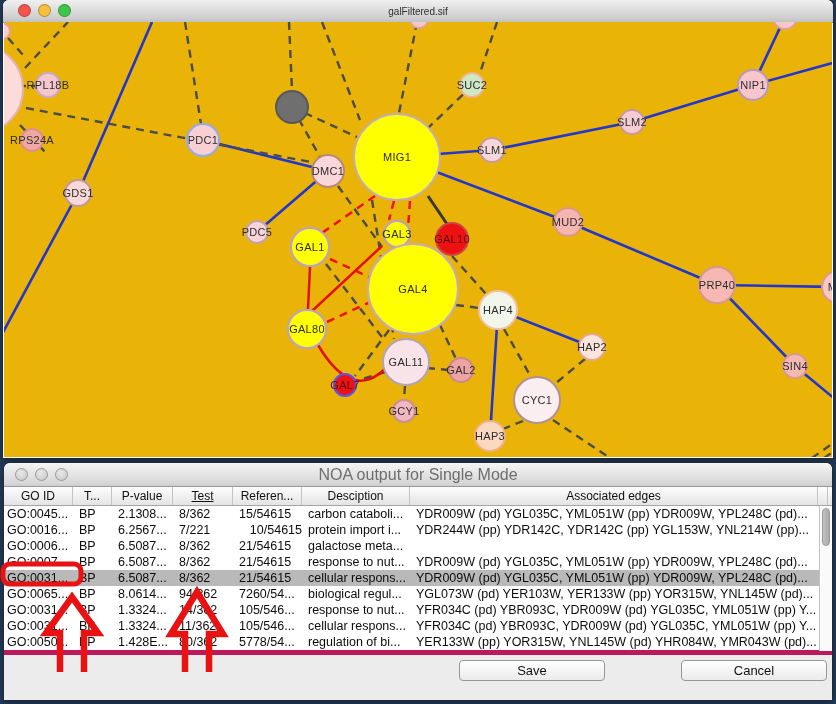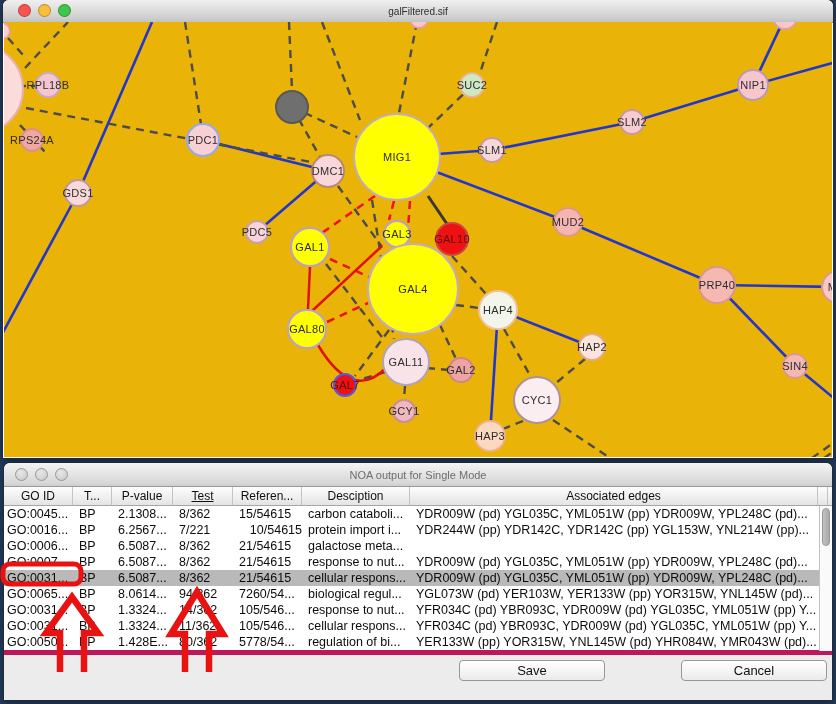--- a/index.html
+++ b/index.html
@@ -29,21 +29,21 @@
   .gnode{position:absolute;border:2px solid;border-radius:50%;box-sizing:border-box;
     display:flex;align-items:center;justify-content:center}
   .gnode span{font-size:11px;color:#2d2d2d;white-space:nowrap;letter-spacing:.3px}
   
   #twin{left:4px;top:463px;width:828px;height:237px;background:#ececec;}
   .titlebar2{
     position:relative;height:24px;border-radius:6px 6px 0 0;
     background:linear-gradient(#f4f4f4,#d8d8d8 85%,#cfcfcf);
     border-bottom:1px solid #9a9a9a;box-sizing:border-box;
     display:flex;align-items:center;justify-content:center;
-    font-size:11px;color:#6e6e6e;
+    font-size:16px;color:#6e6e6e;
   }
   .tl2{position:absolute;top:5px;width:13px;height:13px;border-radius:50%;box-sizing:border-box;
     background:radial-gradient(circle at 40% 35%,#e8e8e8,#c6c6c6);border:1px solid #989898}
   .theader{position:absolute;top:24px;left:0;width:828px;height:19px;display:flex;box-sizing:border-box;
     background:linear-gradient(#fdfdfd,#e4e4e4);border-bottom:1px solid #a6a6a6}
   .hcell{height:100%;display:flex;align-items:center;justify-content:center;
     font-size:12px;color:#101010;border-right:1px solid #c3c3c3;box-sizing:border-box;overflow:hidden;white-space:nowrap}
   .tbody{position:absolute;top:43px;left:0;width:828px;height:144px;background:#fff;
     border-bottom:5px solid #be185d;box-sizing:content-box;overflow:hidden}
   .trow{display:flex;height:16px;line-height:16px;font-size:12.5px;color:#0c0c0c;white-space:nowrap}

